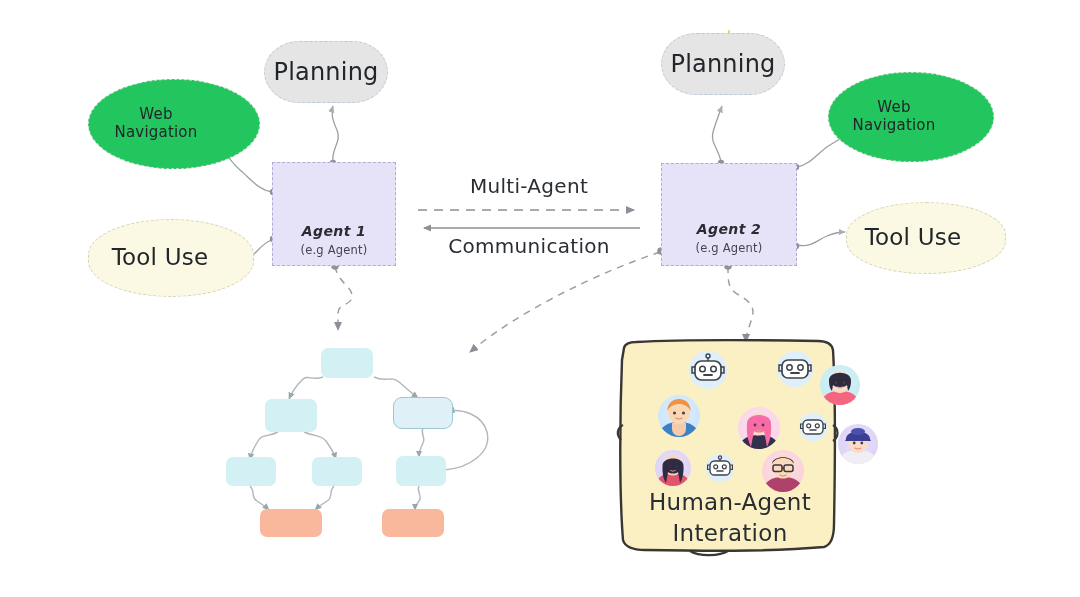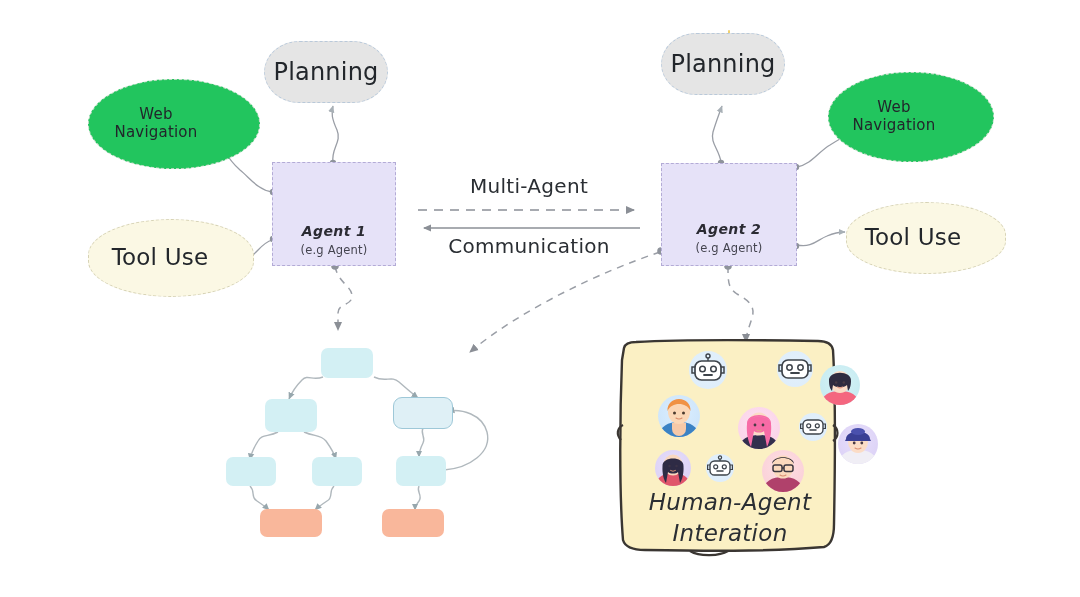--- a/index.html
+++ b/index.html
@@ -403,21 +403,21 @@
 
   <div class="abs node-cyan" style="left:321px;top:348px;width:52px;height:30px;"></div>
   <div class="abs node-cyan" style="left:265px;top:399px;width:52px;height:33px;"></div>
   <div class="abs node-bots" style="left:393px;top:397px;width:58px;height:30px;"></div>
   <div class="abs node-cyan" style="left:226px;top:457px;width:50px;height:29px;"></div>
   <div class="abs node-cyan" style="left:312px;top:457px;width:50px;height:29px;"></div>
   <div class="abs node-cyan" style="left:396px;top:456px;width:50px;height:30px;"></div>
   <div class="abs node-salmon" style="left:260px;top:509px;width:62px;height:28px;"></div>
   <div class="abs node-salmon" style="left:382px;top:509px;width:62px;height:28px;"></div>
 
-  <div class="abs hai-title" style="left:640px;top:487px;width:180px;font-style:italic;">Human-Agent
+  <div class="abs hai-title" style="left:640px;top:487px;width:180px;">Human-Agent
 Interation</div>
 
   <div class="abs agent-card" style="left:272px;top:162px;width:124px;height:104px;">
     <div style="height:46px;"></div>
     <div class="agent-name">Agent 1</div>
     <div class="agent-sub">(e.g Agent)</div>
   </div>
 
   <div class="abs agent-card" style="left:661px;top:163px;width:136px;height:103px;">
     <div style="height:42px;"></div>

